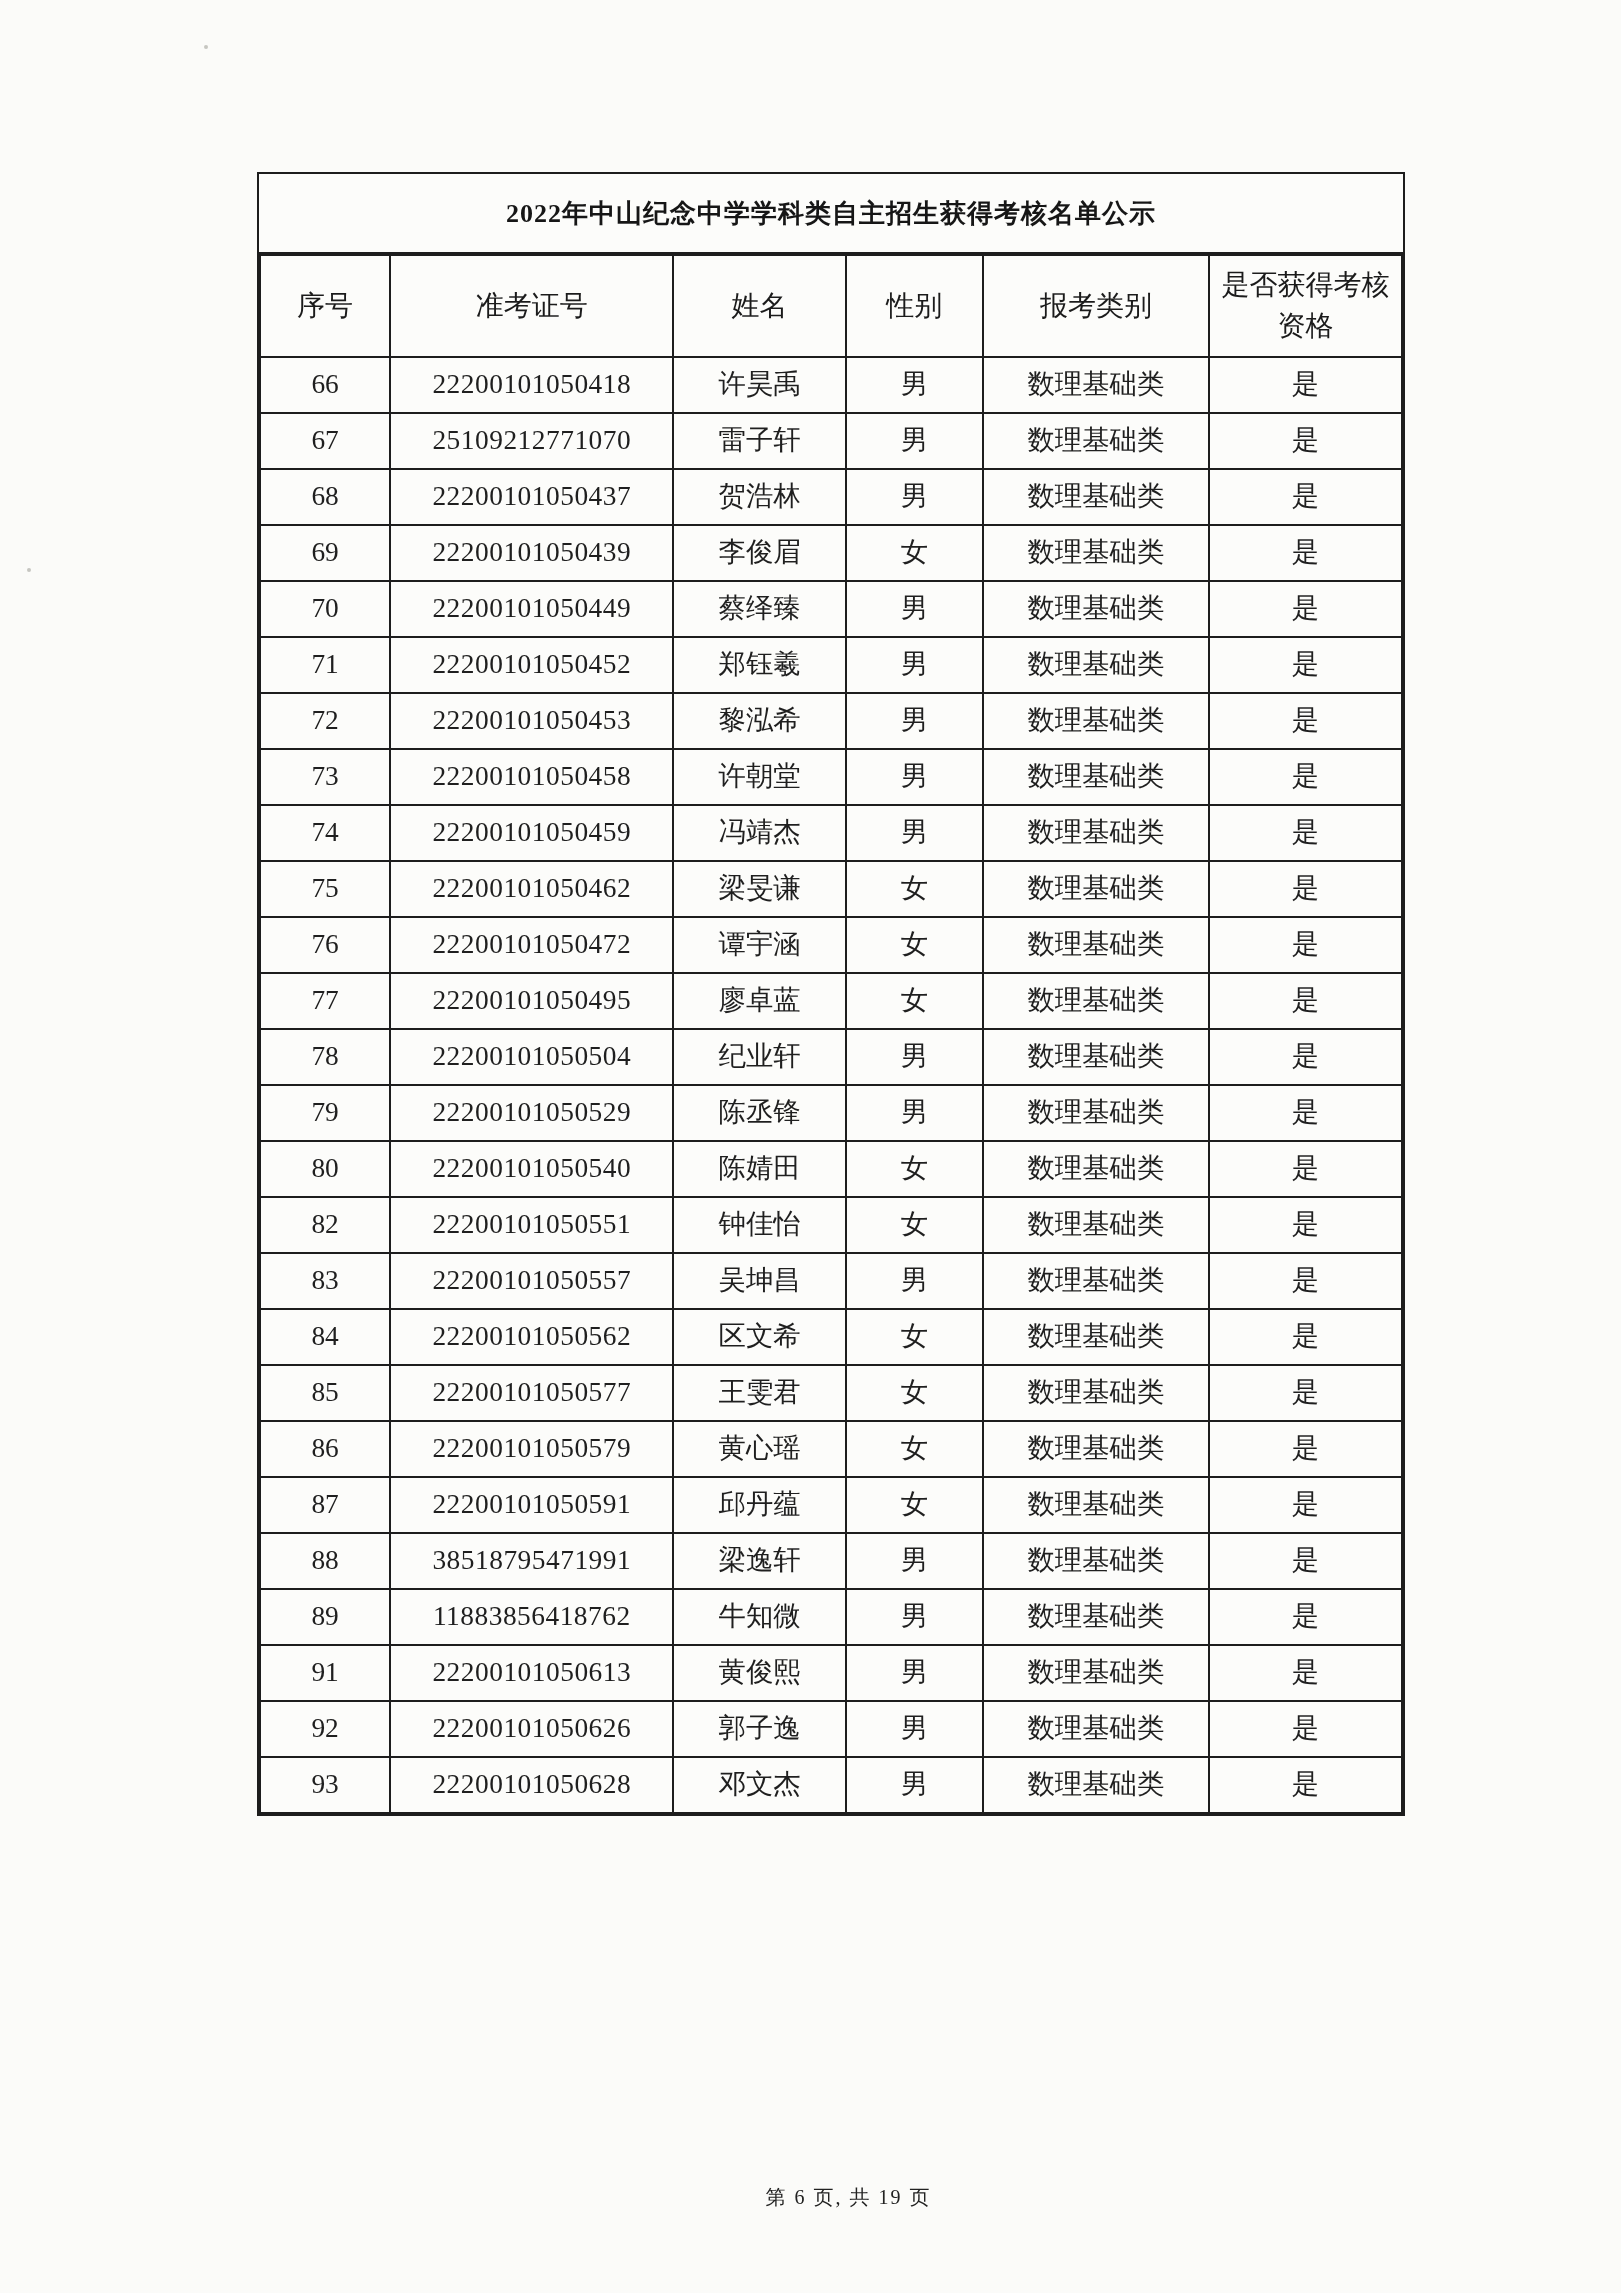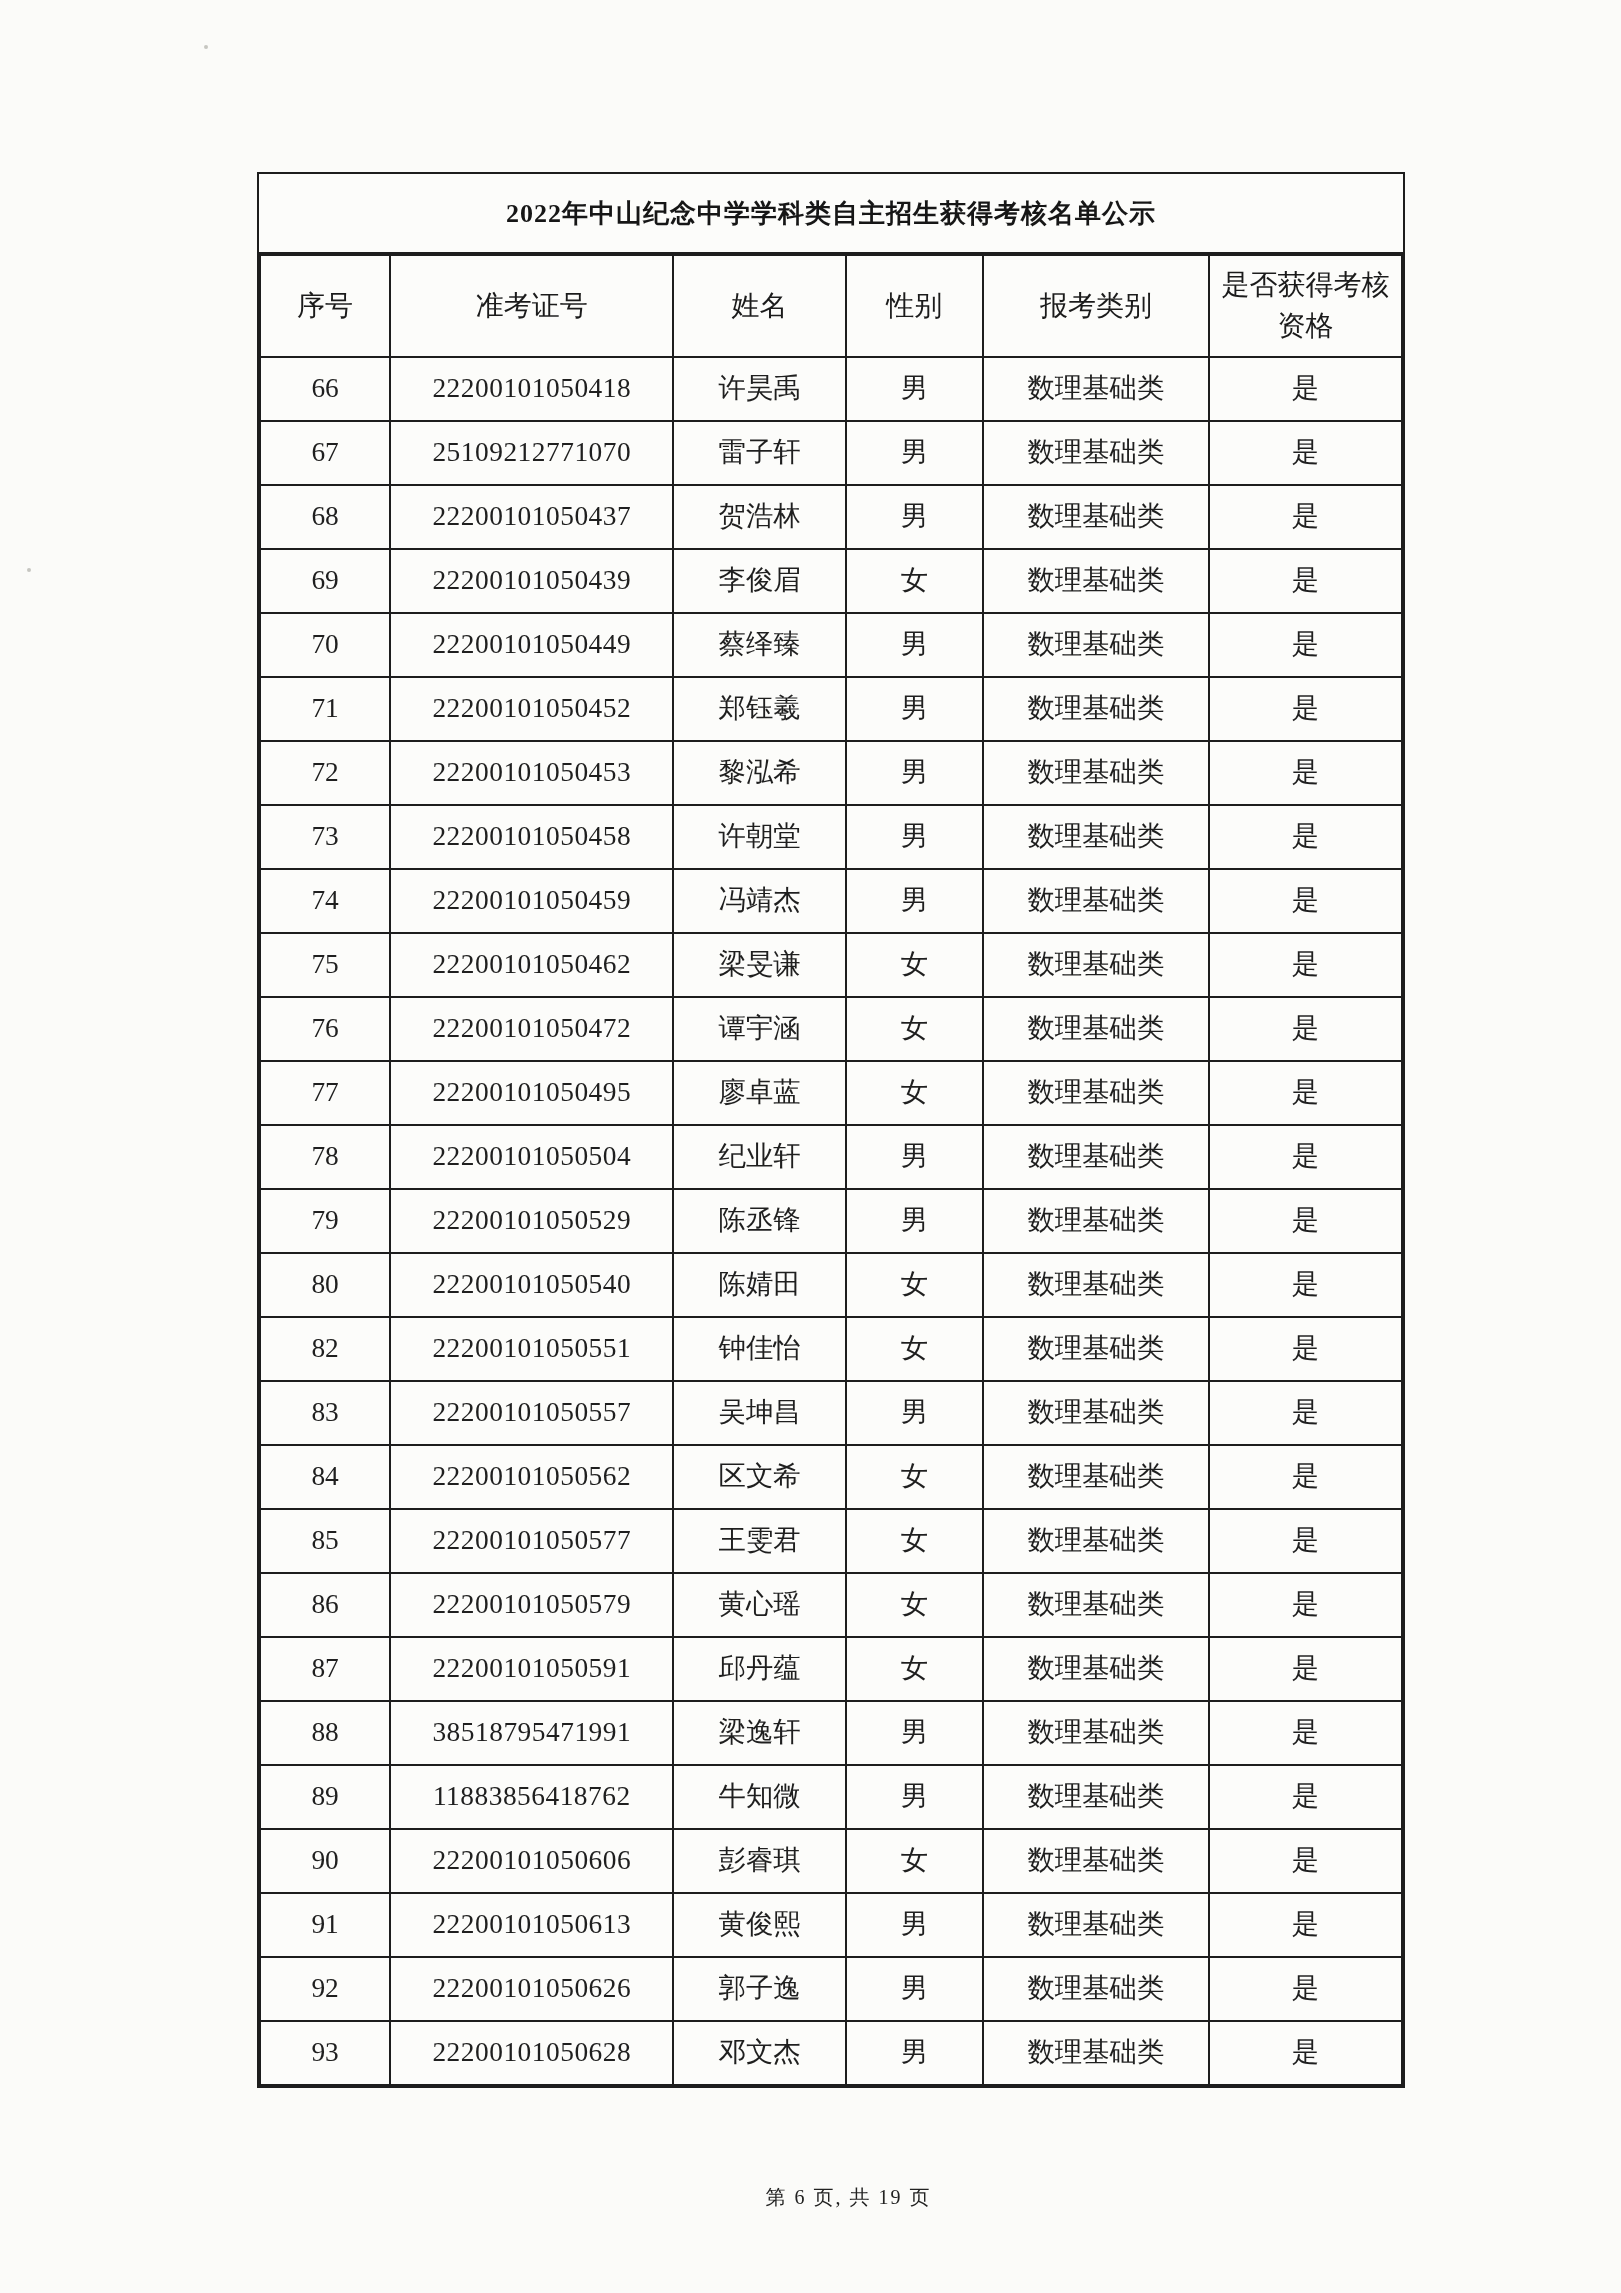--- a/index.html
+++ b/index.html
@@ -52,21 +52,21 @@
   table.grid th,
   table.grid td {
     border: 2px solid #1d1d1d;
     text-align: center;
     vertical-align: middle;
     padding: 0 5.9px;
     line-height: 1.45;
     overflow: hidden;
   }
   table.grid thead tr { height: 102px; }
-  table.grid tbody tr { height: 64px; }
+  table.grid tbody tr { height: 56px; }
   table.grid th {
     font-weight: normal;
     font-size: 28px;
     color: #1b1b1b;
   }
   table.grid td {
     font-size: 27.4px;
     color: #1f1f1f;
   }
   td.c-ticket { font-size: 29px; letter-spacing: 0.5px; }
@@ -296,28 +296,20 @@
         </tr>
         <tr>
           <td class="c-seq">89</td>
           <td class="c-ticket">11883856418762</td>
           <td class="c-name">牛知微</td>
           <td class="c-gender">男</td>
           <td class="c-category">数理基础类</td>
           <td class="c-qualified">是</td>
         </tr>
         <tr>
-          <td class="c-seq">90</td>
-          <td class="c-ticket">22200101050606</td>
-          <td class="c-name">彭睿琪</td>
-          <td class="c-gender">女</td>
-          <td class="c-category">数理基础类</td>
-          <td class="c-qualified">是</td>
-        </tr>
-        <tr>
           <td class="c-seq">91</td>
           <td class="c-ticket">22200101050613</td>
           <td class="c-name">黄俊熙</td>
           <td class="c-gender">男</td>
           <td class="c-category">数理基础类</td>
           <td class="c-qualified">是</td>
         </tr>
         <tr>
           <td class="c-seq">92</td>
           <td class="c-ticket">22200101050626</td>

